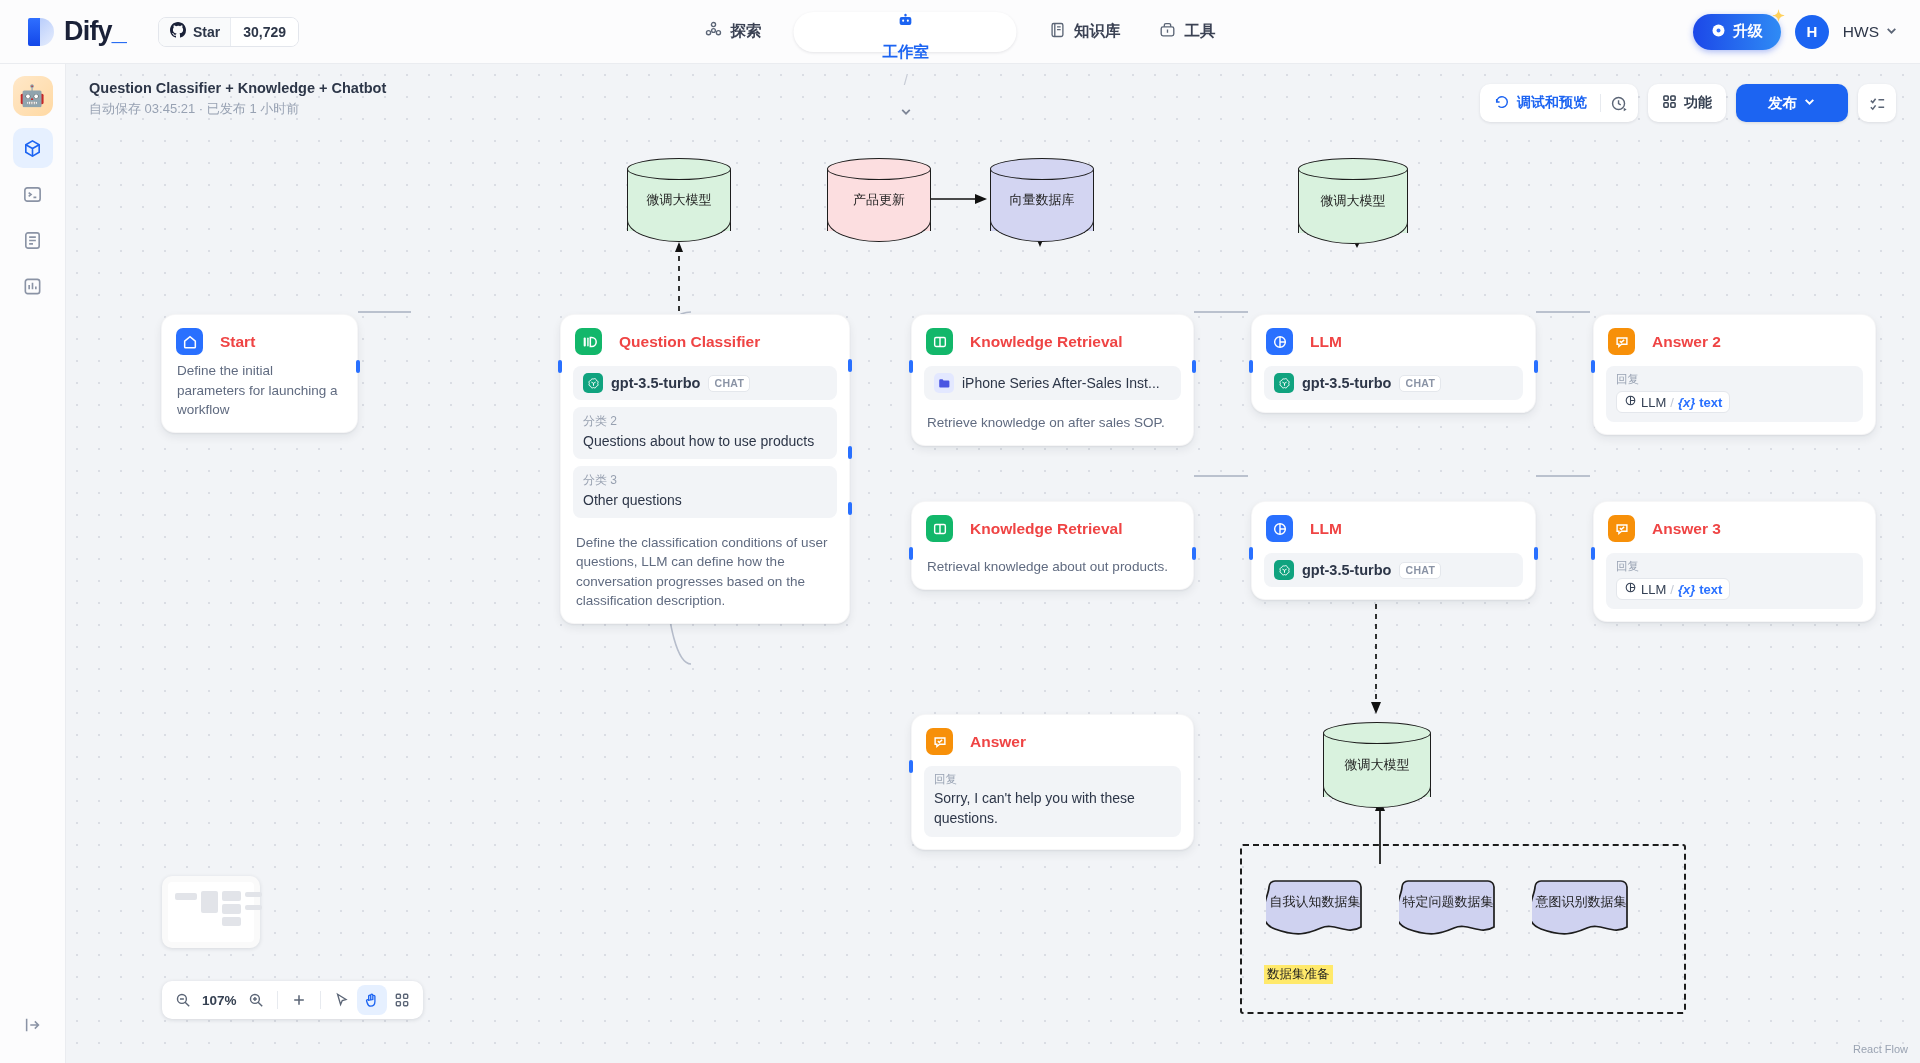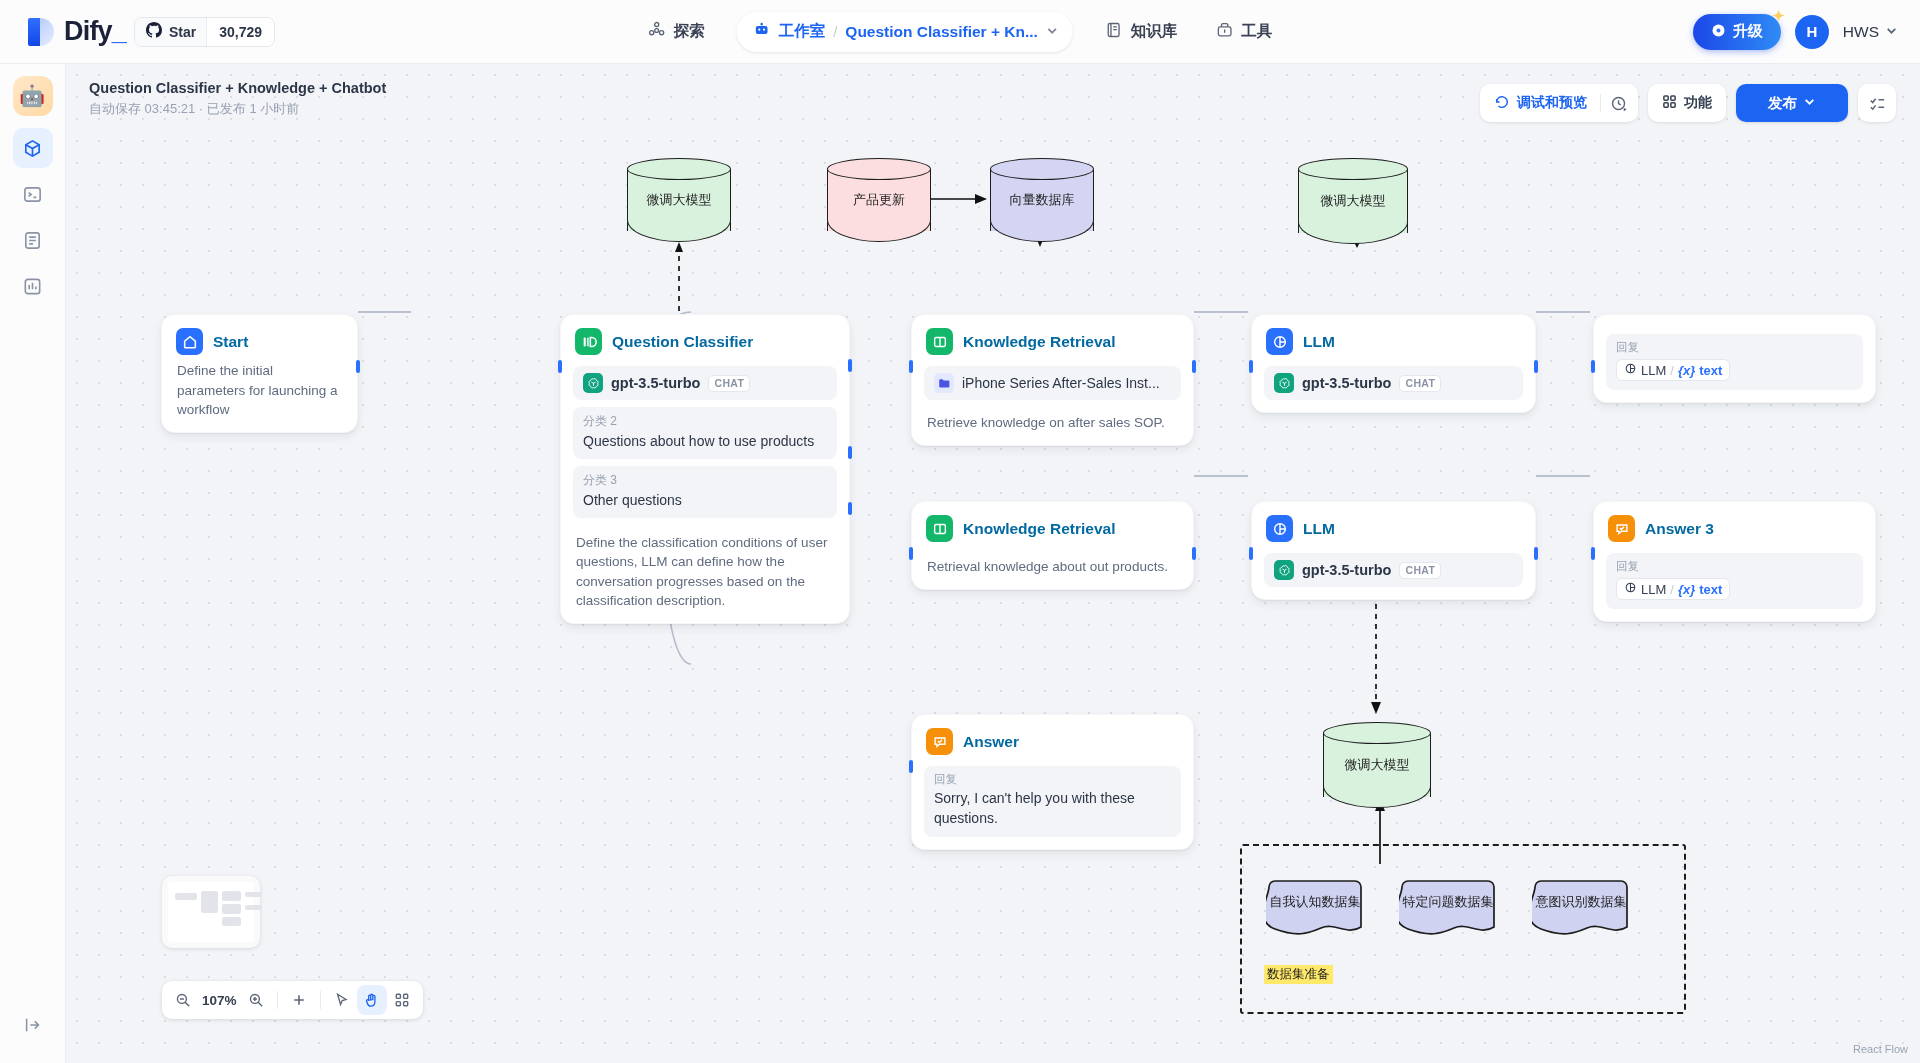--- a/index.html
+++ b/index.html
@@ -25,42 +25,42 @@
   }
   .logo-mark .arc {
     position:absolute; left:12px; top:0; width:14px; height:28px;
     background:linear-gradient(135deg,#b9cdfb,#e7eefd);
     border-radius:0 14px 14px 0;
   }
   .logo-text { font-size:27px; font-weight:700; color:#1a2138; letter-spacing:-0.8px; }
   .logo-text .us { color:#1c64f2; }
 
   .star-pill {
-    display:flex; align-items:center; height:30px; margin-left:8px;
+    display:flex; align-items:center; height:30px; margin-left:32px;
     border:1px solid #e3e6ec; border-radius:8px; overflow:hidden; background:#fff;
   }
   .star-left { display:flex; align-items:center; gap:7px; padding:0 10px 0 11px;
     background:#f9fafb; height:100%; }
   .star-left .lbl { font-size:14px; font-weight:600; color:#2d3648; }
   .star-count { padding:0 12px; font-size:14px; font-weight:700; color:#2d3648;
     background:#fff; height:100%; display:flex; align-items:center;
     border-left:1px solid #e9ecf1; }
 
   .nav-center {
     position:absolute; left:50%; transform:translateX(-50%);
     display:flex; align-items:center; gap:6px;
   }
   .nav-item {
     display:flex; align-items:center; gap:8px; height:38px; padding:0 16px;
     border-radius:10px; font-size:15.5px; font-weight:600; color:#3b4254; cursor:pointer;
   }
   .nav-pill {
     display:flex; align-items:center; gap:8px; height:40px; padding:0 14px 0 16px;
     background:#fff; border-radius:20px; box-shadow:0 1px 3px rgba(16,24,40,.10);
-    cursor:pointer; margin:0 10px;
+    cursor:pointer; margin:0 10px;flex-direction:column;
   }
   .nav-pill .ws { font-size:15.5px; font-weight:700; color:#1c64f2; }
   .nav-pill .sep { color:#c7ccd6; font-size:15px; }
   .nav-pill .appname { font-size:15.5px; font-weight:700; color:#1c64f2;
     max-width:215px; overflow:hidden; text-overflow:ellipsis; white-space:nowrap; }
 
   .topright { position:absolute; right:22px; display:flex; align-items:center; gap:14px; }
   .upgrade-btn {
     position:relative; display:flex; align-items:center; gap:7px;
     height:36px; padding:0 18px; border-radius:18px; cursor:pointer;
@@ -142,21 +142,21 @@
     box-shadow:0 1px 2px rgba(16,24,40,.06), 0 4px 10px rgba(16,24,40,.07);
     border:1px solid rgba(16,24,40,.04);
     padding:10px 12px 12px 12px;
   }
   .node-head { display:flex; align-items:center; gap:10px; padding:3px 2px 2px 2px; }
   .node-ic { width:27px; height:27px; border-radius:7px; display:flex;
     align-items:center; justify-content:center; color:#fff; flex:none; }
   .ic-blue { background:#2970ff; }
   .ic-green { background:#12b76a; }
   .ic-orange { background:#f79009; }
-  .node-title { font-size:15.5px; font-weight:700; color:#0369a1; }
+  .node-title { font-size:15.5px; font-weight:700; color:#ef4444;margin-left:7px; }
   .node-desc { font-size:13.5px; line-height:1.45; color:#606b80; padding:4px 3px 0 3px; }
 
   .chip {
     display:flex; align-items:center; gap:8px; background:#f2f4f7;
     border-radius:8px; height:34px; padding:0 10px; margin-top:9px;
   }
   .chip .mdl { font-size:14.5px; font-weight:700; color:#2d3648; }
   .tag-chat {
     font-size:10.5px; font-weight:600; color:#8a93a5; background:#fff;
     border:1px solid #e4e7ec; border-radius:5px; padding:1.5px 5px; letter-spacing:.4px;
@@ -679,20 +679,29 @@
           </svg>
         </div>
         <span class="mdl">gpt-3.5-turbo</span>
         <span class="tag-chat">CHAT</span>
       </div>
       <div class="port" style="left:-3px; top:45px;"></div>
       <div class="port" style="right:-3px; top:45px;"></div>
     </div>
 
     <div class="node" style="left:1527px; top:250px; width:283px;">
+      <div class="node-head">
+        <div class="node-ic ic-orange">
+          <svg width="16" height="16" viewBox="0 0 18 18" fill="none" stroke="#fff" stroke-width="1.6">
+            <path d="M3.5 4.5h11v7h-6l-3 2.5v-2.5h-2z"></path>
+              <path d="M6.6 8l1.5 1.5L11.4 6.6"></path>
+          </svg>
+        </div>
+        <div class="node-title">Answer 2</div>
+      </div>
       <div class="ans-box">
         <div class="ans-lbl">回复</div>
         <div class="var-pill">
           <span>
             <svg width="13" height="13" viewBox="0 0 16 16" fill="none" stroke="#344054" stroke-width="1.3">
               <circle cx="8" cy="8" r="5.3"></circle>
                 <path d="M8 2.7v10.6M8 8h5.3"></path>
             </svg>
           </span>
           <span>LLM</span>

